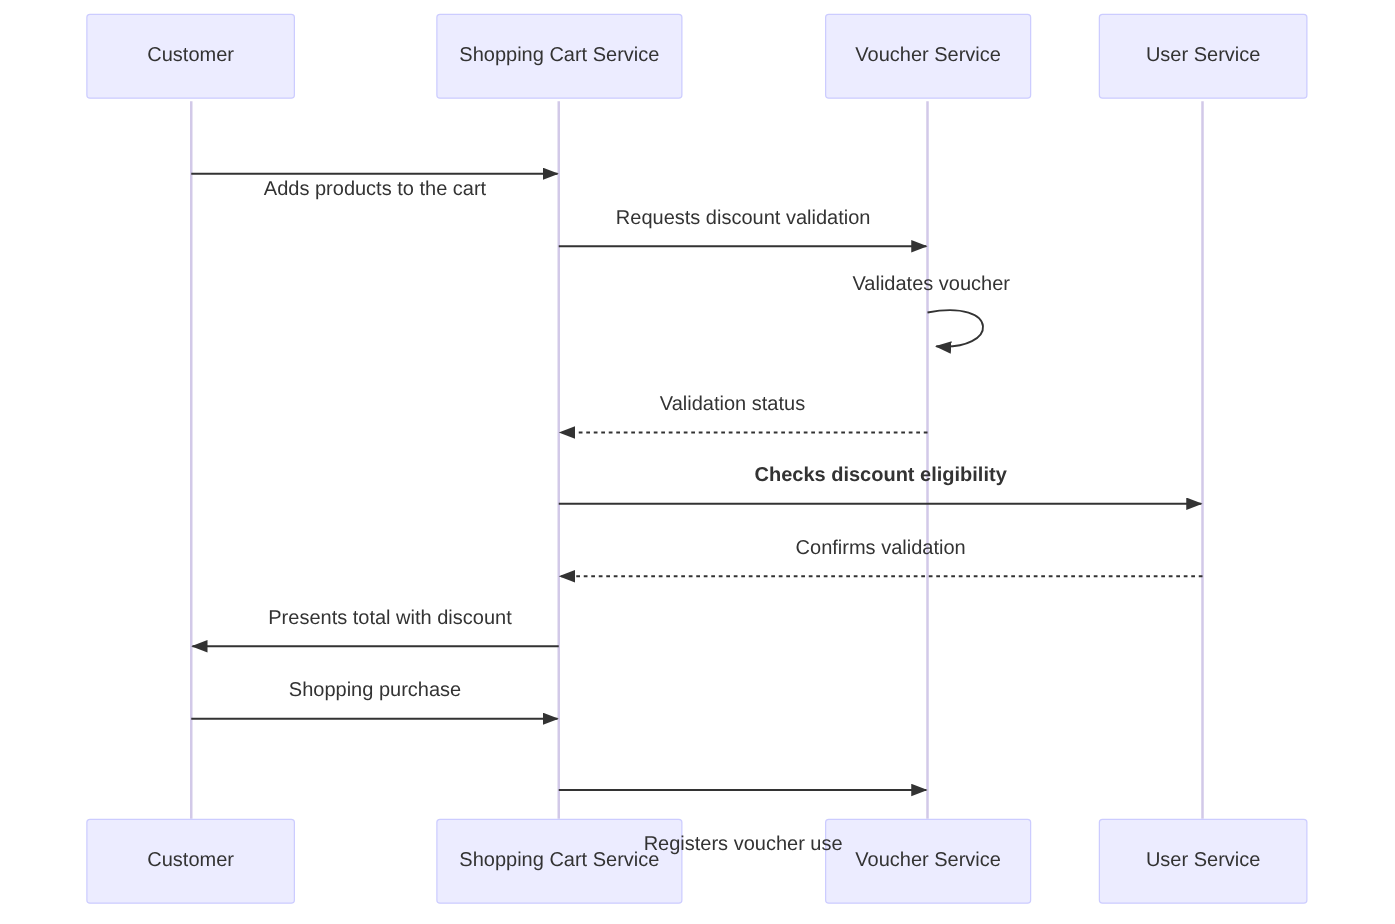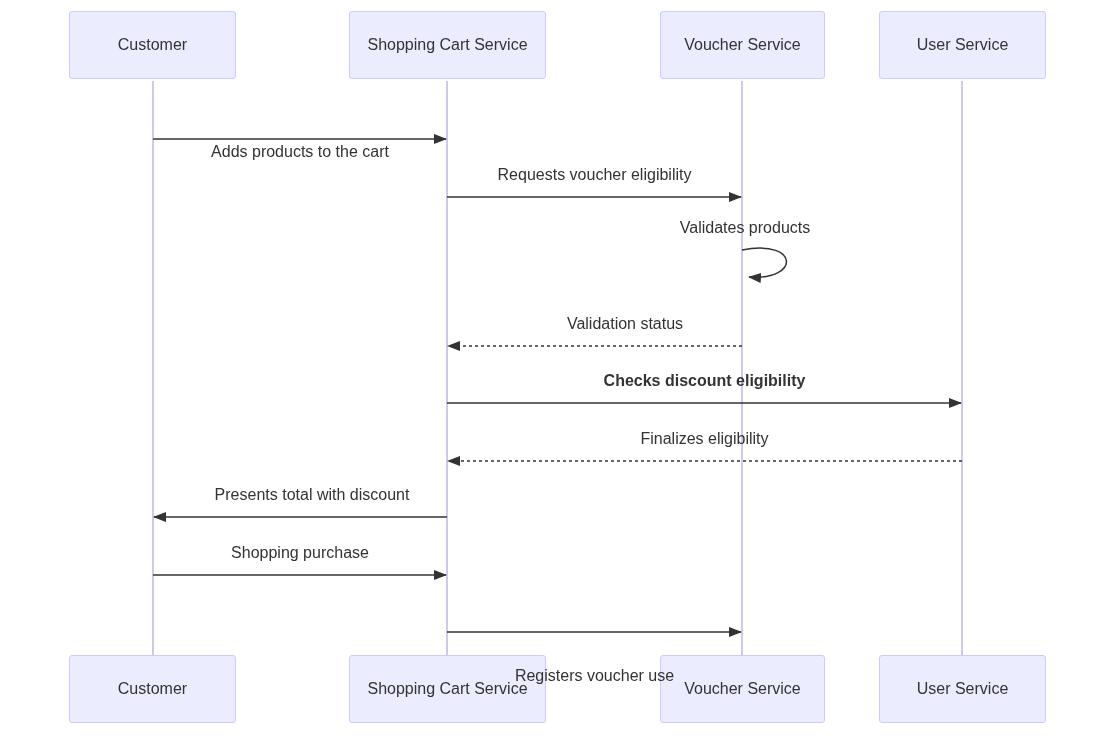--- a/index.html
+++ b/index.html
@@ -83,22 +83,22 @@
       </div>
       <div class="actor-box" style="left: 879px; width: 167px; top: 11px;">
         <span>User Service</span>
       </div>
       <div class="actor-box" style="left: 879px; width: 167px; top: 655px;">
         <span>User Service</span>
       </div>
     </div>
   <div id="labels">
       <div class="msg-label" style="left: 300px; top: 96px; margin-top: 47px;">Adds products to the cart</div>
-      <div class="msg-label" style="left: 594.5px; top: 166px;">Requests voucher eligibility</div>
-      <div class="msg-label" style="left: 745px; top: 219px;">Validates products</div>
-      <div class="msg-label" style="left: 625px; top: 315px;">Validation status</div>
+      <div class="msg-label" style="left: 594.5px; top: 166px;">Requests discount validation</div>
+      <div class="msg-label" style="left: 745px; top: 219px;">Validates voucher</div>
+      <div class="msg-label" style="left: 586px; top: 315px;">Validation status</div>
       <div class="msg-label" style="left: 704.5px; top: 372px; font-weight: bold;">Checks discount eligibility</div>
-      <div class="msg-label" style="left: 704.5px; top: 430px;">Finalizes eligibility</div>
+      <div class="msg-label" style="left: 704.5px; top: 430px;">Confirms validation</div>
       <div class="msg-label" style="left: 300px; top: 486px; padding-left: 24px;">Presents total with discount</div>
       <div class="msg-label" style="left: 300px; top: 544px;">Shopping purchase</div>
       <div class="msg-label" style="left: 594.5px; top: 635px; margin-top: 32px;">Registers voucher use</div>
     </div>
 </div>
 
 </body></html>

